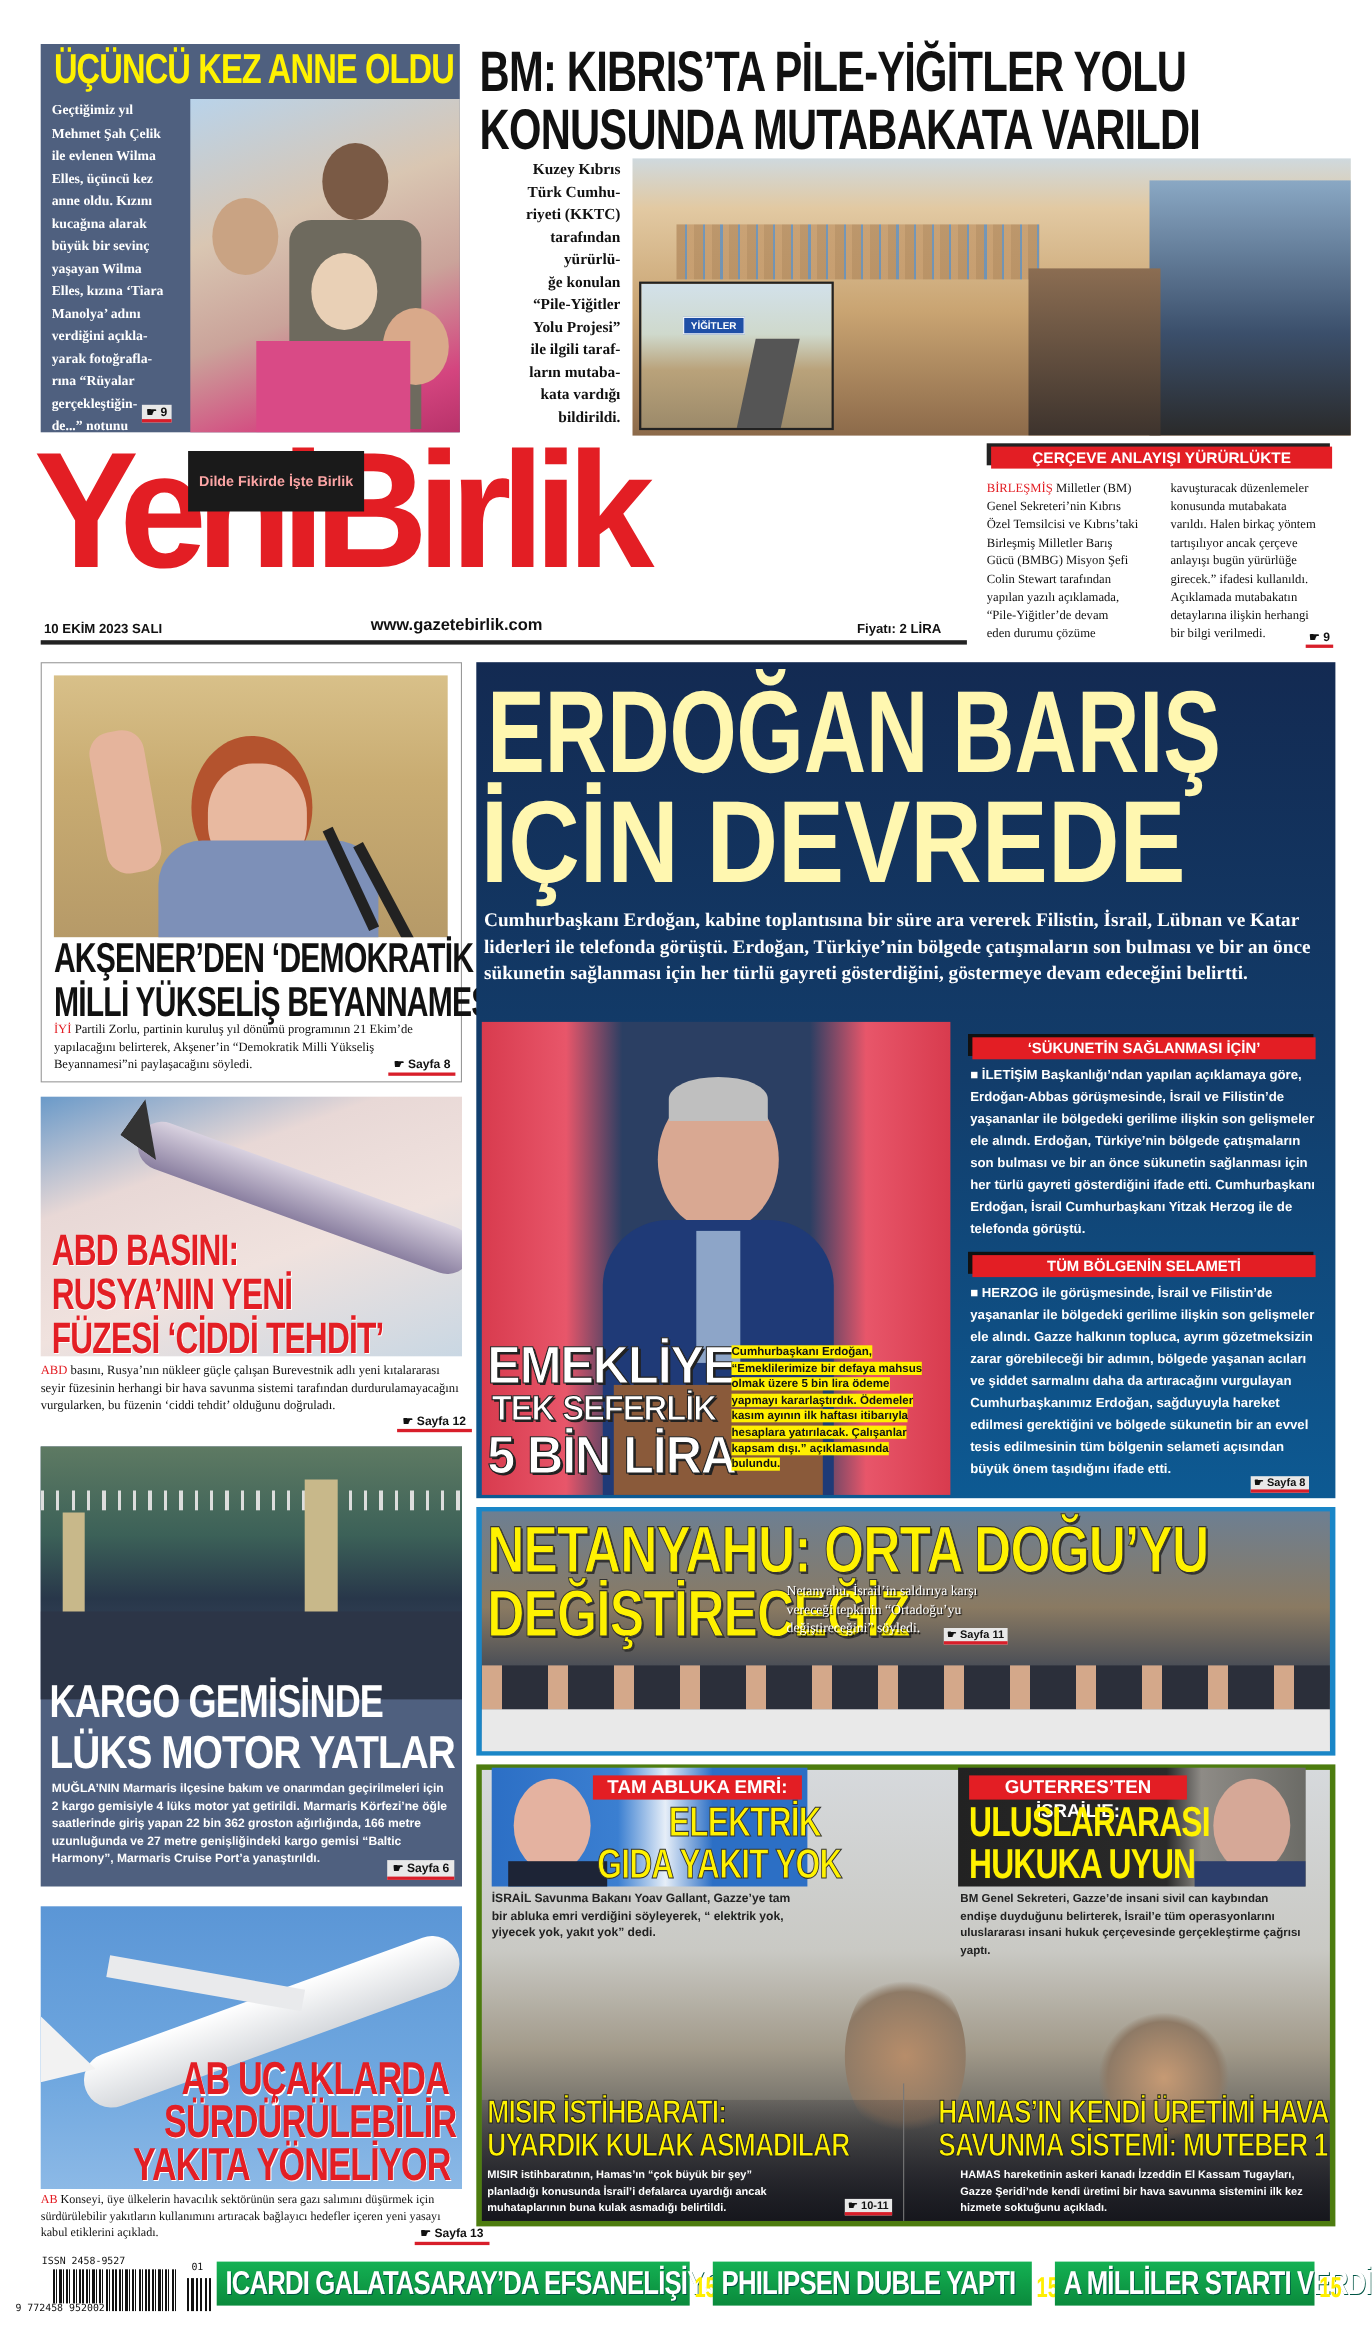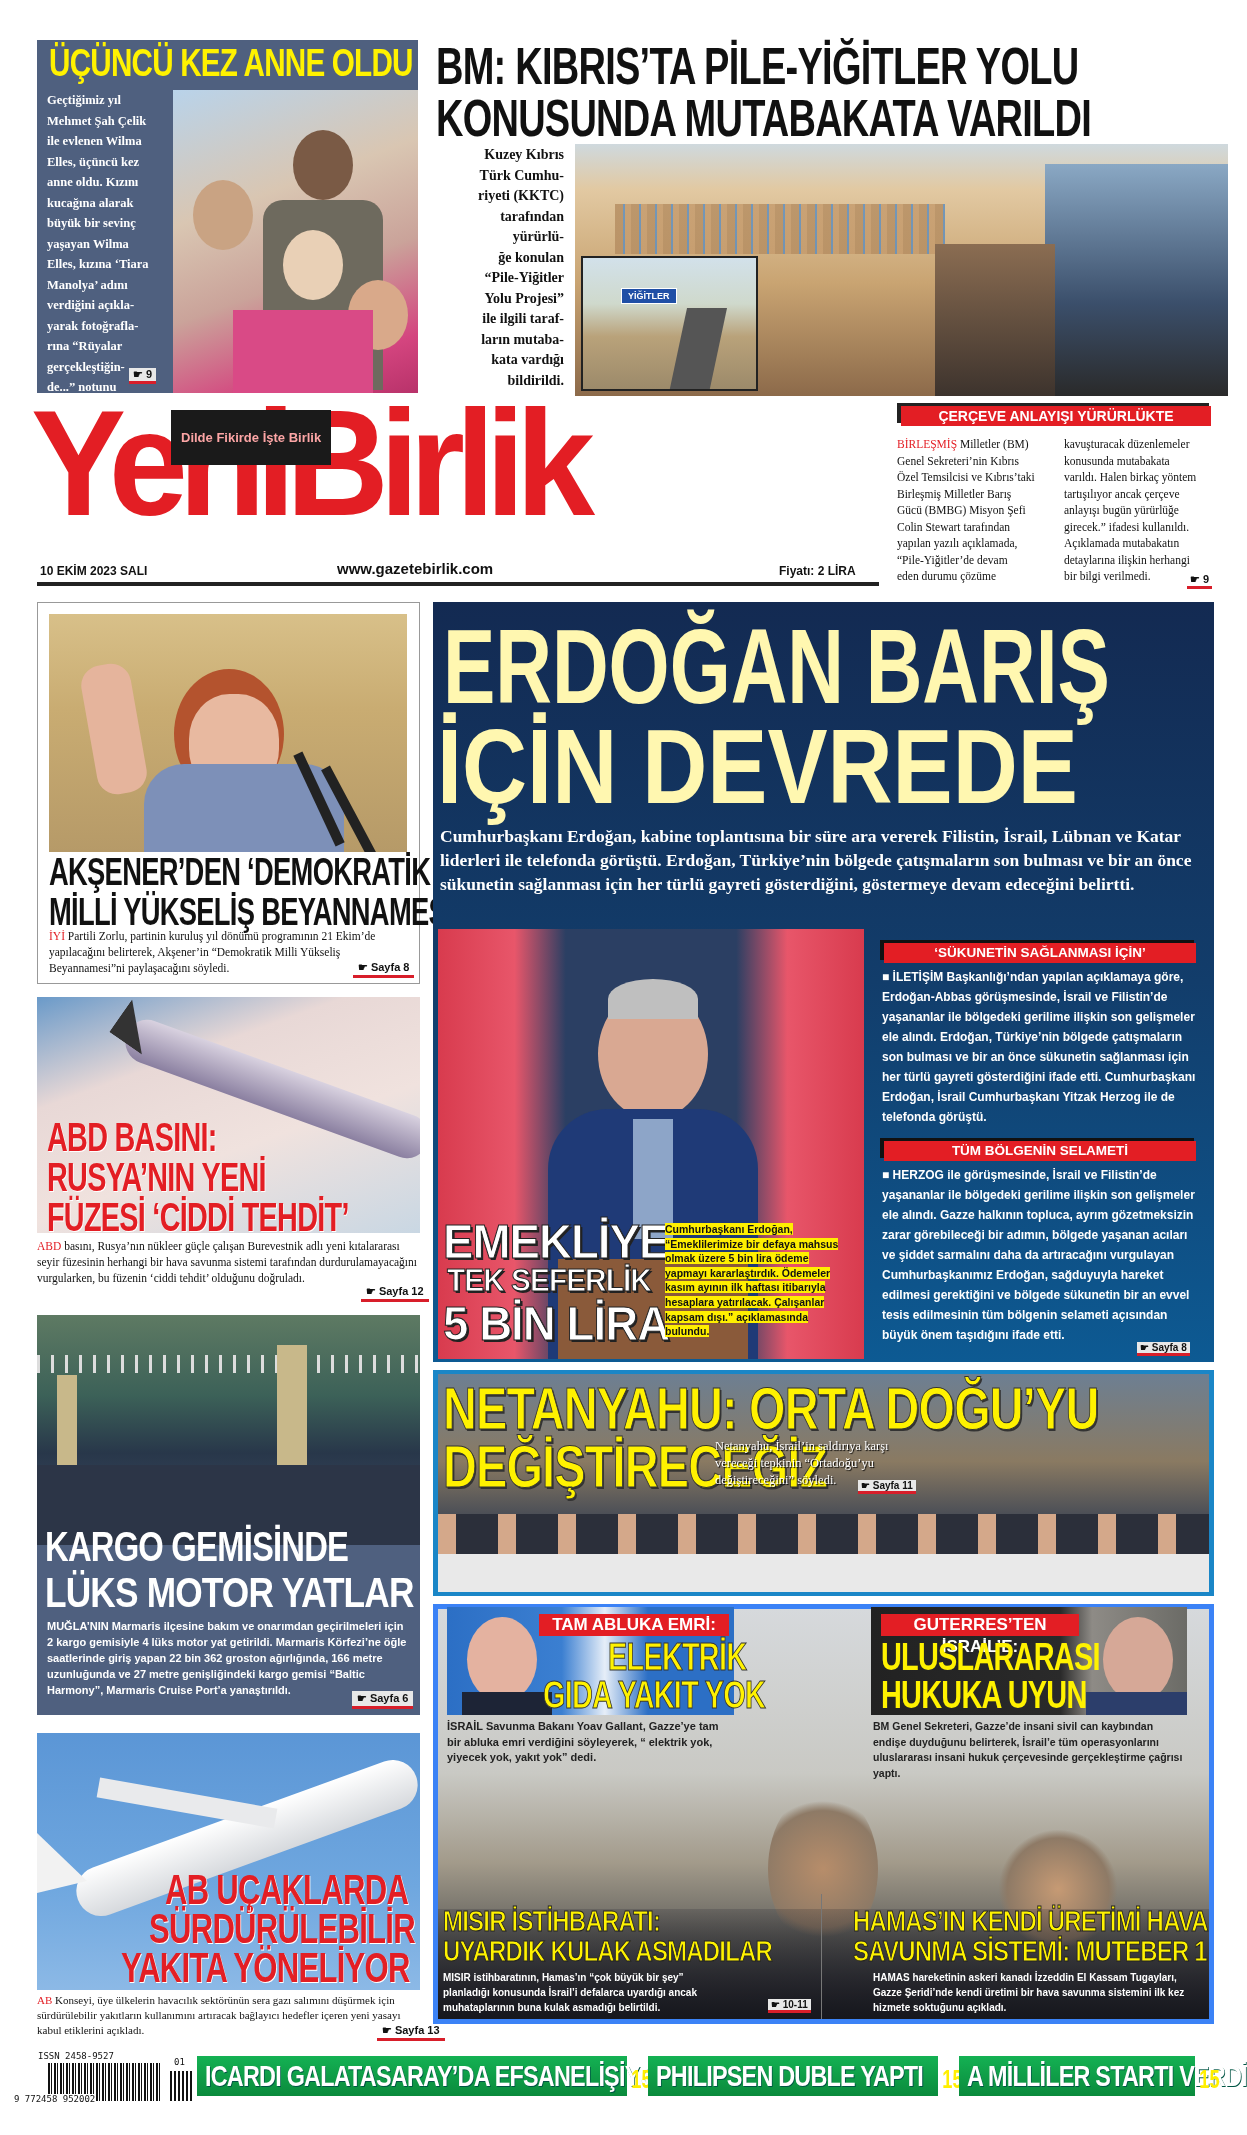--- a/index.html
+++ b/index.html
@@ -203,21 +203,21 @@
   <div class="abs photo" style="left:5px;top:4px;width:771px;height:218px;background:linear-gradient(180deg,#6d7f92 0%,#8a7a62 40%,#3d4554 70%,#d9d9d9 100%);">
     <div style="position:absolute;left:0;top:140px;width:771px;height:40px;background:repeating-linear-gradient(90deg,#d4a88a 0 18px,#2b2f3a 18px 60px)"></div>
     <div style="position:absolute;left:0;top:180px;width:771px;height:38px;background:#e9e9e9"></div>
   </div>
   <div class="abs cond" style="left:10px;top:4px;font-size:60px;color:#fff200;transform:scaleX(0.78);-webkit-text-stroke:1px #333;text-shadow:2px 2px 0 #333;">NETANYAHU: ORTA DOĞU’YU</div>
   <div class="abs cond" style="left:10px;top:62px;font-size:60px;color:#fff200;transform:scaleX(0.78);-webkit-text-stroke:1px #333;text-shadow:2px 2px 0 #333;">DEĞİŞTİRECEĞİZ</div>
   <div class="abs serif" style="left:282px;top:68px;width:200px;font-size:12.5px;font-weight:normal;line-height:17px;color:#fff;text-shadow:1px 1px 1px #000;">Netanyahu, İsrail’in saldırıya karşı vereceği tepkinin “Ortadoğu’yu değiştireceğini” söyledi.</div>
   <span class="abs ref" style="left:425px;top:110px;font-size:10px;padding:0 3px;">☛ Sayfa 11</span>
 </div>
 
-<div class="abs" style="left:433px;top:1604px;width:781px;height:420px;background:#3b82f6;">
+<div class="abs" style="left:433px;top:1604px;width:781px;height:420px;background:#4d7c0f;">
   <div class="abs photo" style="left:5px;top:5px;width:771px;height:410px;background:linear-gradient(180deg,#d6d9dc 0%,#c9c9c4 40%,#a29a8a 62%,#62615d 80%,#2f3340 100%);">
     <div style="position:absolute;left:330px;top:180px;width:110px;height:160px;border-radius:50%;background:radial-gradient(circle,#b78d6a,#8e7a66 60%,transparent 70%)"></div>
     <div style="position:absolute;left:560px;top:220px;width:120px;height:120px;border-radius:50%;background:radial-gradient(circle,#c69a74,#8e7a66 60%,transparent 70%)"></div>
     <div style="position:absolute;left:0;top:300px;width:771px;height:110px;background:linear-gradient(180deg,rgba(30,30,40,0.2),rgba(20,20,25,0.9))"></div>
   </div>
   <div class="abs" style="left:388px;top:290px;width:1px;height:125px;background:#777;"></div>
 
   <div class="abs photo" style="left:14px;top:3px;width:287px;height:108px;background:linear-gradient(90deg,#2c6fc5 0%,#3b7fd1 40%,#e6eef8 55%,#2c6fc5 70%);">
     <div style="position:absolute;left:20px;top:10px;width:70px;height:85px;border-radius:50%;background:#e4b2a0"></div>
     <div style="position:absolute;left:15px;top:85px;width:90px;height:30px;background:#1d2436"></div>

